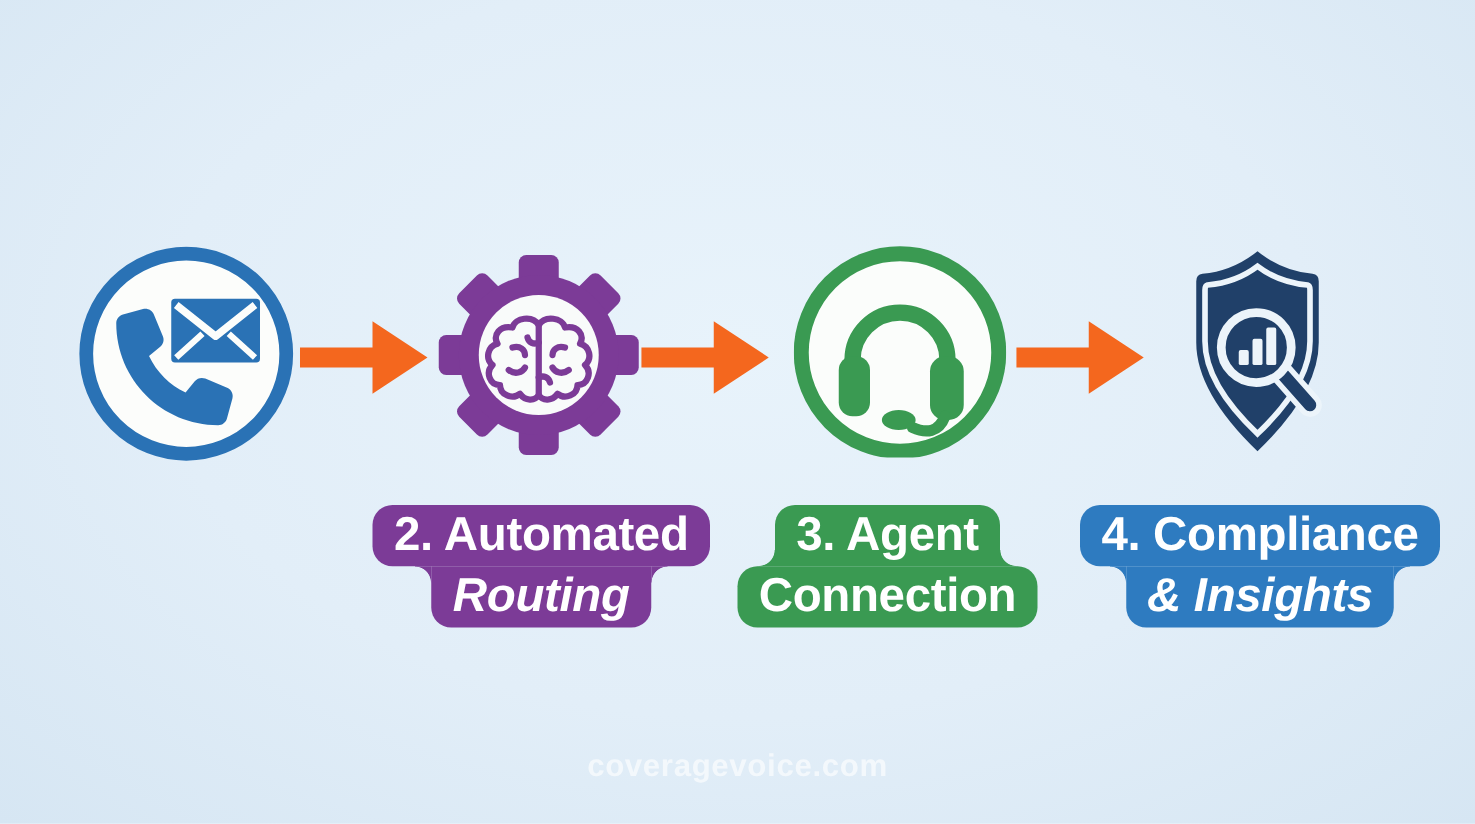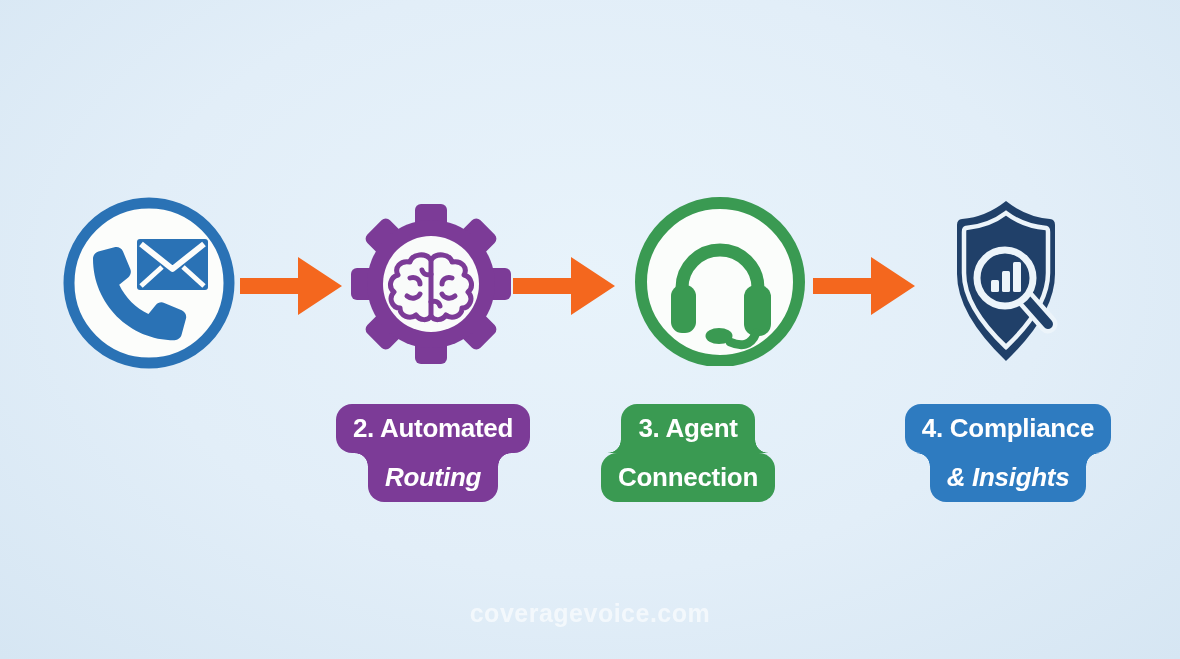--- a/index.html
+++ b/index.html
@@ -9,21 +9,21 @@
     overflow:hidden;
     font-family:"Liberation Sans", sans-serif;
     background:radial-gradient(ellipse at 50% 42%, #e8f3fb 0%, #e2eef8 55%, #d6e6f3 100%);
   }
   .icon-box{position:absolute;}
   .arrow-box{position:absolute;width:104px;height:64px;}
   
   .badge{
     position:absolute;top:404px;width:300px;
     display:flex;flex-direction:column;align-items:center;
-    color:#ffffff;font-weight:bold;font-size:26px;letter-spacing:-0.3px;
+    color:#ffffff;font-weight:bold;font-size:38px;letter-spacing:-0.3px;
   }
   .badge .line{
     position:relative;height:49px;display:flex;align-items:center;
     padding:0 17px;background:var(--c);white-space:nowrap;
   }
   .badge .wide{border-radius:16px;}
   
   .narrow-bottom{border-radius:0 0 16px 16px;font-style:italic;}
   .narrow-bottom::before,.narrow-bottom::after{
     content:"";position:absolute;top:0;width:13px;height:13px;
@@ -128,21 +128,21 @@
       <rect x="66" y="75" width="8" height="21" rx="1.5" fill="#ECF4FA"></rect>
       <rect x="77" y="66" width="8" height="30" rx="1.5" fill="#ECF4FA"></rect>
     </svg>
   </div>
 
   <div class="badge" style="--c:#7C3B97;left:283px;">
     <span class="line wide">2. Automated</span>
     <span class="line narrow-bottom">Routing</span>
   </div>
 
-  <div class="badge" style="--c:#3A9A52;left:538px;">
+  <div class="badge" style="--c:#3A9A52;left:560px;">
     <span class="line narrow-top">3. Agent</span>
     <span class="line wide">Connection</span>
   </div>
 
   <div class="badge" style="--c:#2E7BC0;left:858px;">
     <span class="line wide">4. Compliance</span>
     <span class="line narrow-bottom">&amp; Insights</span>
   </div>
 
   <div class="watermark">coveragevoice.com</div>

